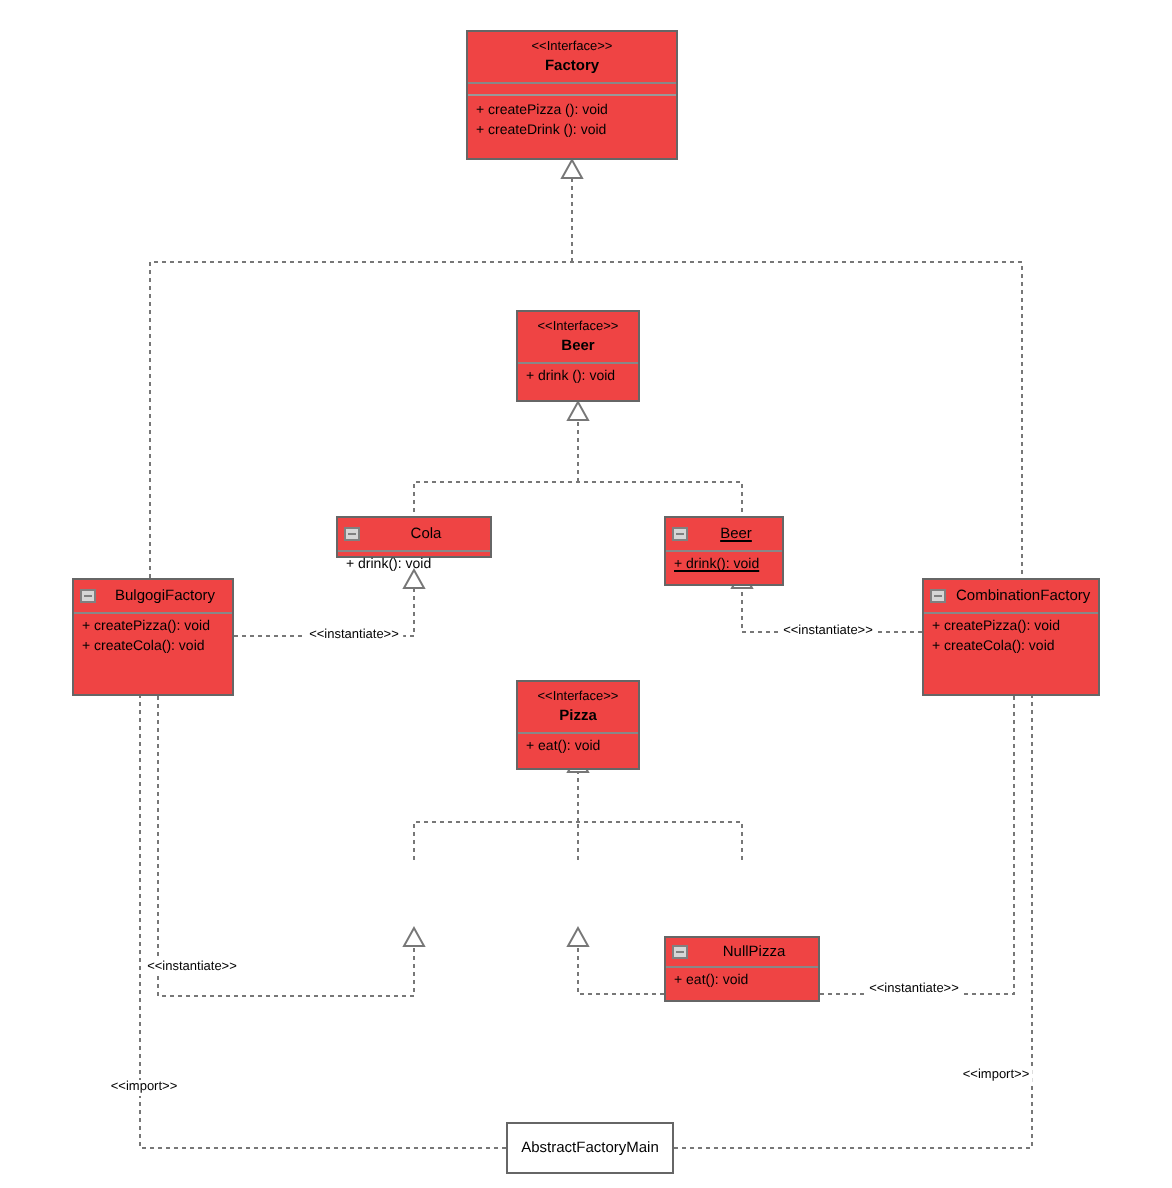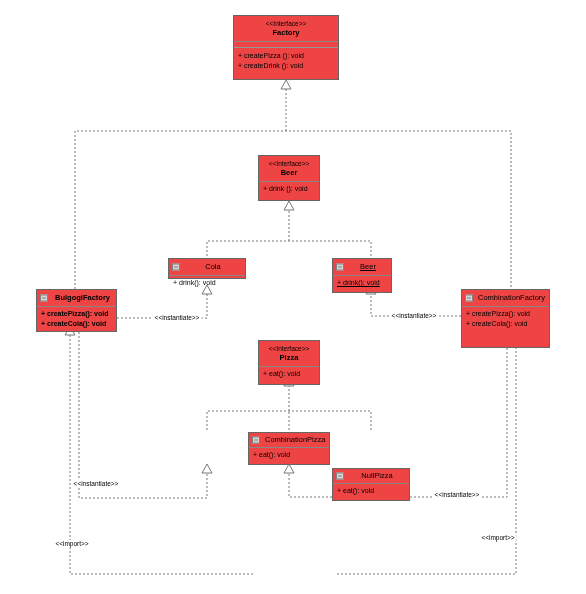--- a/index.html
+++ b/index.html
@@ -243,21 +243,21 @@
     <div class="node-head has-icon">
       <span class="class-icon"></span>
       <div class="node-title">Beer</div>
     </div>
     <div class="divider"></div>
     <div class="node-body" style="padding-top:2px;">
       <div class="member">+ drink(): void</div>
     </div>
   </div>
 
-  <div class="node" style="left:36px; top:289px; width:81px; height:43px;font-weight:bold;">
+  <div class="node" style="left:36px; top:289px; width:81px; height:59px;">
     <div class="node-head has-icon">
       <span class="class-icon"></span>
       <div class="node-title">BulgogiFactory</div>
     </div>
     <div class="divider"></div>
     <div class="node-body" style="padding-top:2px;">
       <div class="member">+ createPizza(): void</div>
       <div class="member">+ createCola(): void</div>
     </div>
   </div>
@@ -268,36 +268,29 @@
       <div class="node-title">CombinationFactory</div>
     </div>
     <div class="divider"></div>
     <div class="node-body" style="padding-top:2px;">
       <div class="member">+ createPizza(): void</div>
       <div class="member">+ createCola(): void</div>
     </div>
   </div>
 
 
-  <div class="node" style="left:248px; top:432px; width:82px; height:33px;">
-    <div class="node-head has-icon" style="padding-top:2px;padding-bottom:2px;">
-      <span class="class-icon"></span>
-      <div class="node-title">CombinationPizza</div>
-    </div>
-    <div class="divider"></div>
-    <div class="node-body" style="padding-top:2px;">
-      <div class="member">+ eat(): void</div>
-    </div>
-  </div>
 
   <div class="node" style="left:332px; top:432px; width:78px; height:33px;margin-top:36px;">
     <div class="node-head has-icon" style="padding-top:2px;padding-bottom:2px;">
       <span class="class-icon"></span>
       <div class="node-title">NullPizza</div>
     </div>
     <div class="divider"></div>
     <div class="node-body" style="padding-top:2px;">
       <div class="member">+ eat(): void</div>
     </div>
   </div>
 
+  <div class="plainbox" style="left:253px; top:561px; width:84px; height:26px;">
+    <div class="node-title">AbstractFactoryMain</div>
+  </div>
 
 </div>
 
 </body></html>

